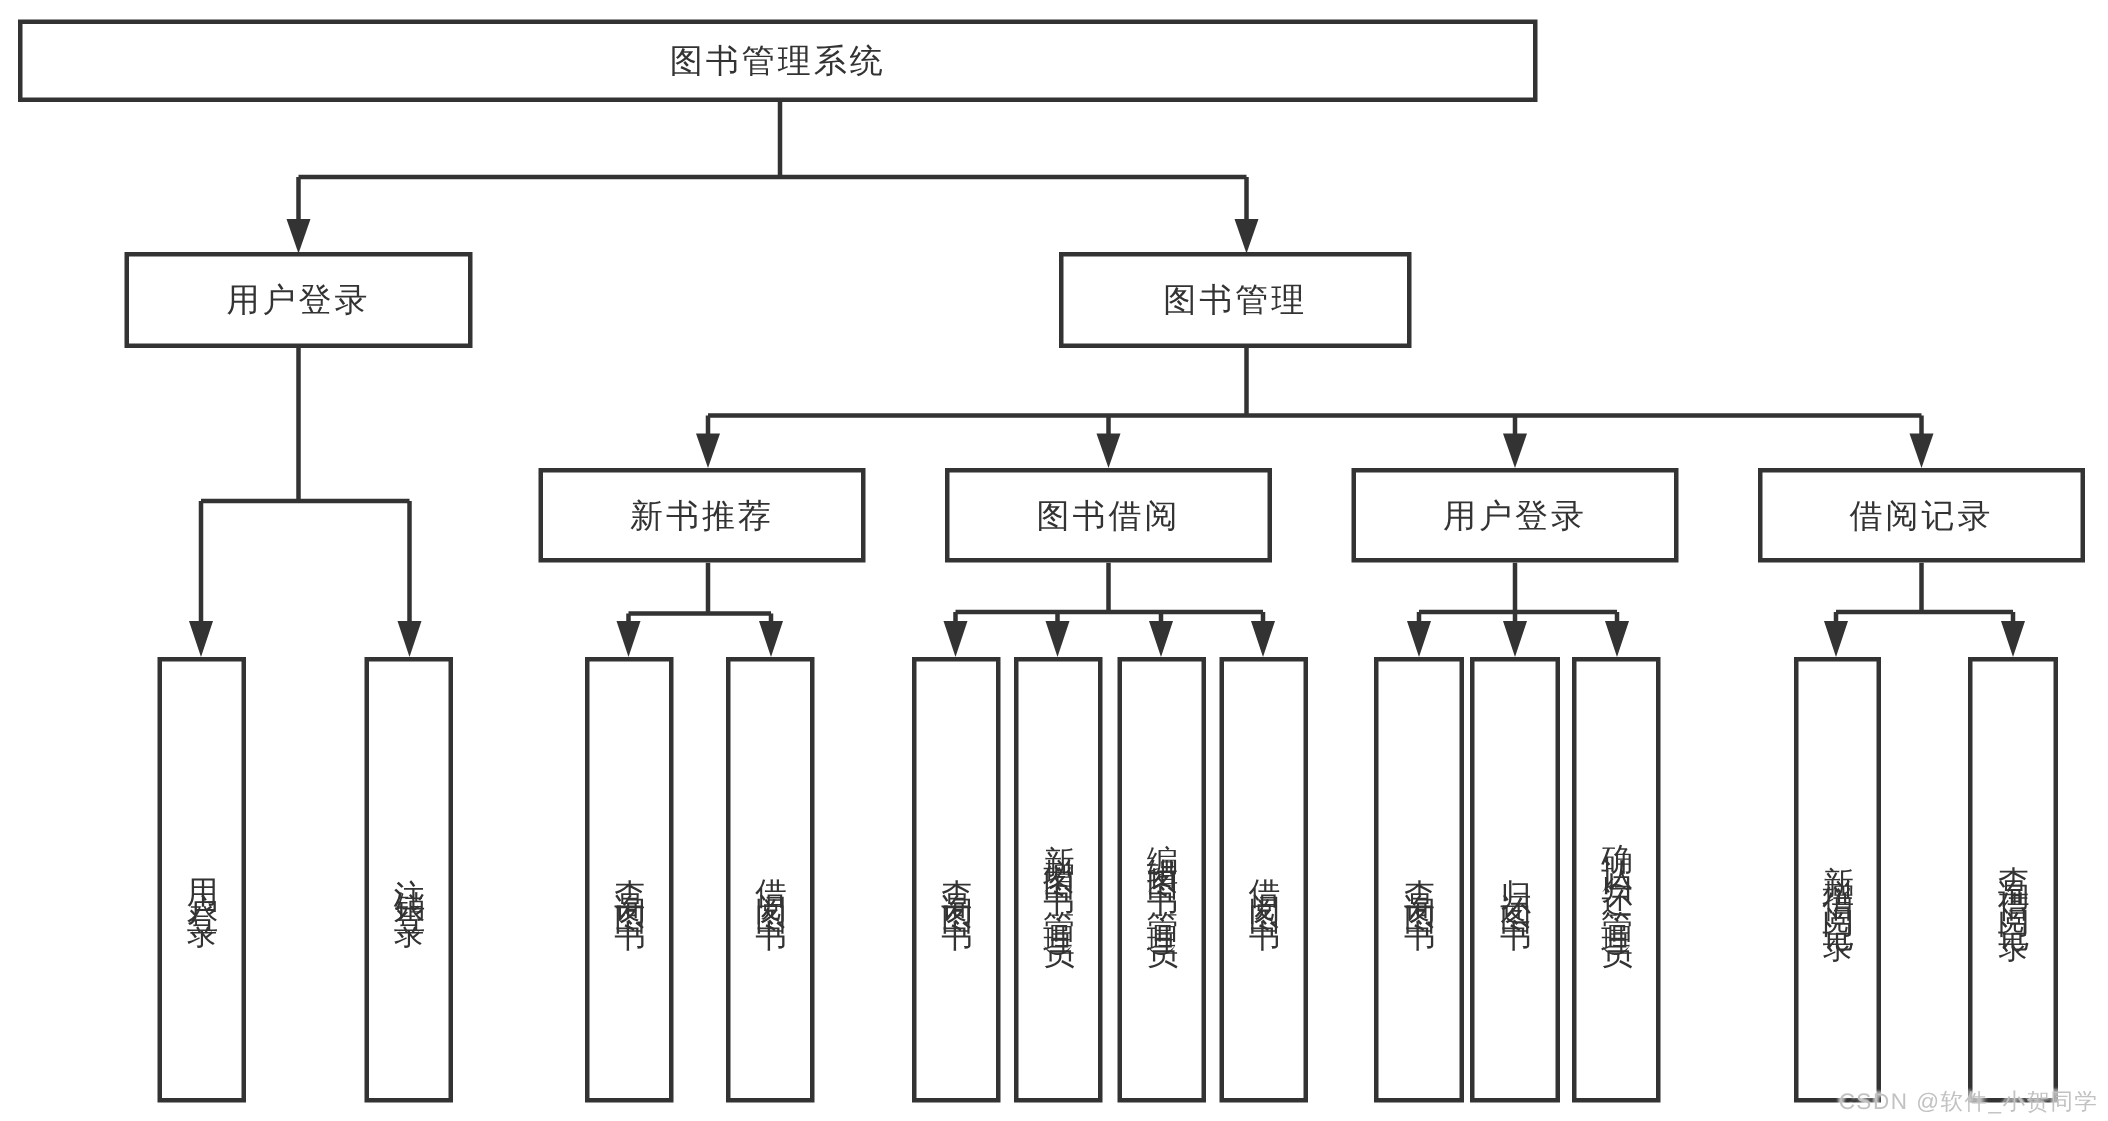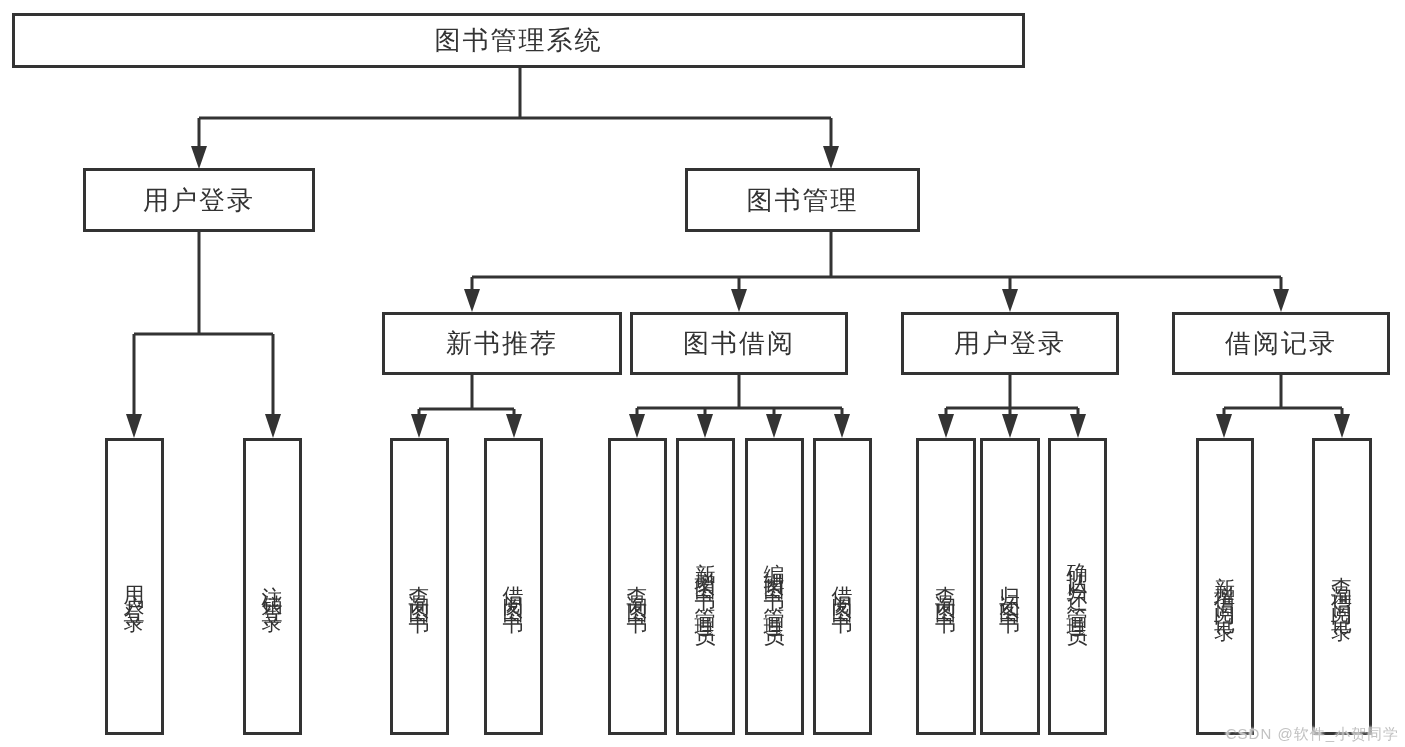--- a/index.html
+++ b/index.html
@@ -14,21 +14,21 @@
   svg.wires{position:absolute;left:0;top:0;z-index:1;}
   .node{
     position:absolute;
     background:#ffffff;
     border:3px solid #333333;
     display:flex;align-items:center;justify-content:center;
     color:#333333;
     z-index:2;
   }
   .node .hlabel{
-    font-size:26px;
+    font-size:22px;
     letter-spacing:2px;
     color:#333333;
     white-space:nowrap;
   }
   .leaf{
     position:absolute;
     width:59px;height:297px;
     top:438px;
     background:#ffffff;
     border:3px solid #333333;
@@ -107,25 +107,25 @@
     </g>
   </svg>
 
   <div class="node" style="left:12px;top:13px;width:1013px;height:55px;">
     <span class="hlabel">图书管理系统</span>
   </div>
 
   <div class="node" style="left:83px;top:168px;width:232px;height:64px;">
     <span class="hlabel">用户登录</span>
   </div>
-  <div class="node" style="left:685px;top:168px;width:235px;height:64px;">
+  <div class="node" style="left:706px;top:168px;width:235px;height:64px;">
     <span class="hlabel">图书管理</span>
   </div>
 
-  <div class="node" style="left:382px;top:312px;width:240px;height:63px;">
+  <div class="node" style="left:359px;top:312px;width:218px;height:63px;">
     <span class="hlabel">新书推荐</span>
   </div>
   <div class="node" style="left:630px;top:312px;width:218px;height:63px;justify-content:center;">
     <span class="hlabel">图书借阅</span>
   </div>
   <div class="node" style="left:901px;top:312px;width:218px;height:63px;">
     <span class="hlabel">用户登录</span>
   </div>
   <div class="node" style="left:1172px;top:312px;width:218px;height:63px;">
     <span class="hlabel">借阅记录</span>

